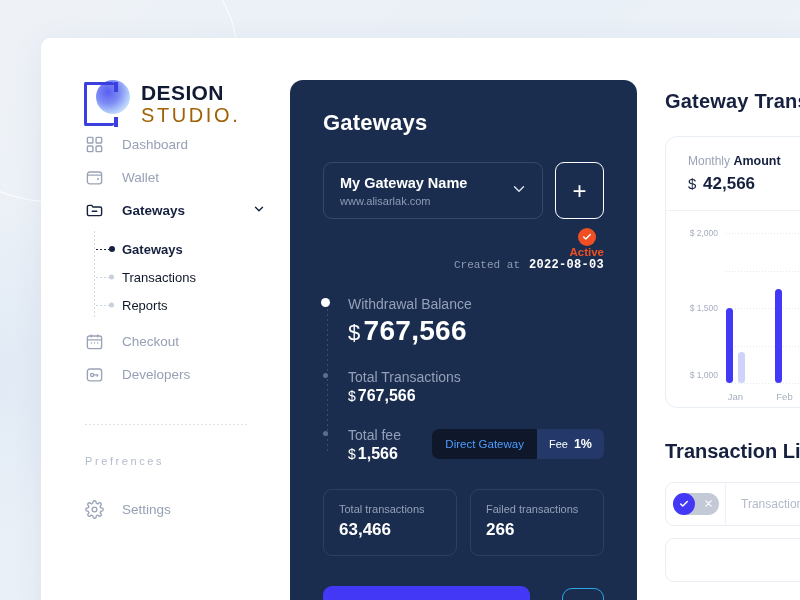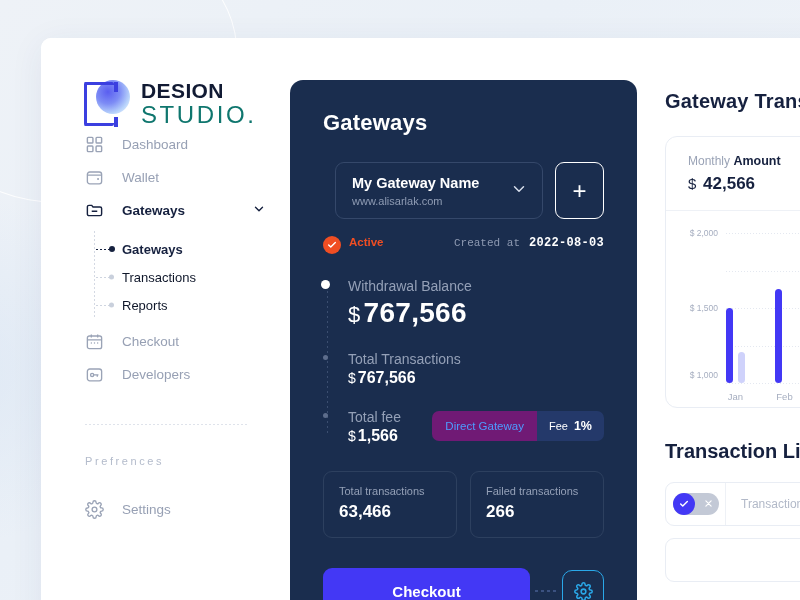--- a/index.html
+++ b/index.html
@@ -69,21 +69,21 @@
   .logo-d::before {
     content: ""; position: absolute; right: -3.5px; bottom: -3.5px;
     width: 3.5px; height: 10px; background: #3b3fe0;
   }
   .logo-text { line-height: 1.06; }
   .logo-title {
     font-size: 21px; font-weight: bold; color: #111a33;
     letter-spacing: 0.4px;
   }
   .logo-sub {
-    font-size: 24px; color: #0f766e; letter-spacing: 2.6px;
+    font-size: 20px; color: #a16207; letter-spacing: 2.6px;
     font-weight: normal;
   }
 
   .menu-label {
     margin: 49px 0 22px 3px;
     font-size: 11px; color: #b3bbcb;
     letter-spacing: 2.6px; font-weight: normal;
   }
 
   .nav-item {
@@ -146,35 +146,34 @@
     position: relative;
   }
   .gw-title { font-size: 22px; font-weight: bold; letter-spacing: .2px; }
 
   .gw-select-row { display: flex; gap: 12px; margin-top: 26px; align-items: stretch; }
   .gw-select {
     flex: 1; height: 57px;
     border: 1px solid #35486a; border-radius: 9px;
     display: flex; align-items: center; padding: 0 14px 0 16px;
     cursor: pointer;
-    margin-left: 12px;
   }
   .gw-select-text { flex: 1; }
   .gw-select-name { font-size: 14.5px; font-weight: bold; color: #ffffff; line-height: 1.35; }
   .gw-select-url { font-size: 11px; color: #8f9cb4; margin-top: 1px; }
   .gw-chev { color: #d5dcea; }
   .gw-plus {
     width: 49px; border: 1.6px solid #ffffff; border-radius: 9px;
     display: flex; align-items: center; justify-content: center;
     font-size: 24px; font-weight: 300; color: #fff; cursor: pointer;
     line-height: 1;
   }
 
   .gw-status-row {
-    display: flex; align-items: flex-start; margin-top: 17px;
+    display: flex; align-items: flex-end; margin-top: 9px; flex-direction: column;
   }
   .badge-dot {
     width: 18px; height: 18px; border-radius: 50%;
     background: #f04e23; color: #fff;
     display: flex; align-items: center; justify-content: center;
     font-size: 10px; margin-right: 8px;
   }
   .badge-text { font-size: 11.5px; font-weight: bold; color: #f04e23; }
   .created-wrap { margin-left: auto; display: flex; align-items: center; gap: 9px; font-family: Liberation Mono, monospace; }
   .created-label { font-size: 11px; color: #8e9ab2; }
@@ -197,21 +196,21 @@
   .stat-big .cur { font-size: 22px; font-weight: normal; margin-right: 3px; }
   .stat-mid { font-size: 16px; font-weight: bold; margin-top: 2px; }
   .stat-mid .cur { font-size: 14px; font-weight: normal; margin-right: 2px; }
 
   .fee-row { display: flex; align-items: center; }
   .fee-pill {
     margin-left: auto; display: flex; border-radius: 7px; overflow: hidden;
     height: 30px; margin-bottom: 2px;
   }
   .fee-left {
-    background: #701a75; color: #4d9dff;
+    background: #0f172a; color: #4d9dff;
     font-size: 11.5px; display: flex; align-items: center;
     padding: 0 13px; cursor: pointer;
   }
   .fee-right {
     background: #24396a; color: #fff;
     font-size: 11px; display: flex; align-items: center; gap: 6px;
     padding: 0 12px;
   }
   .fee-right b { font-size: 12.5px; }
 

